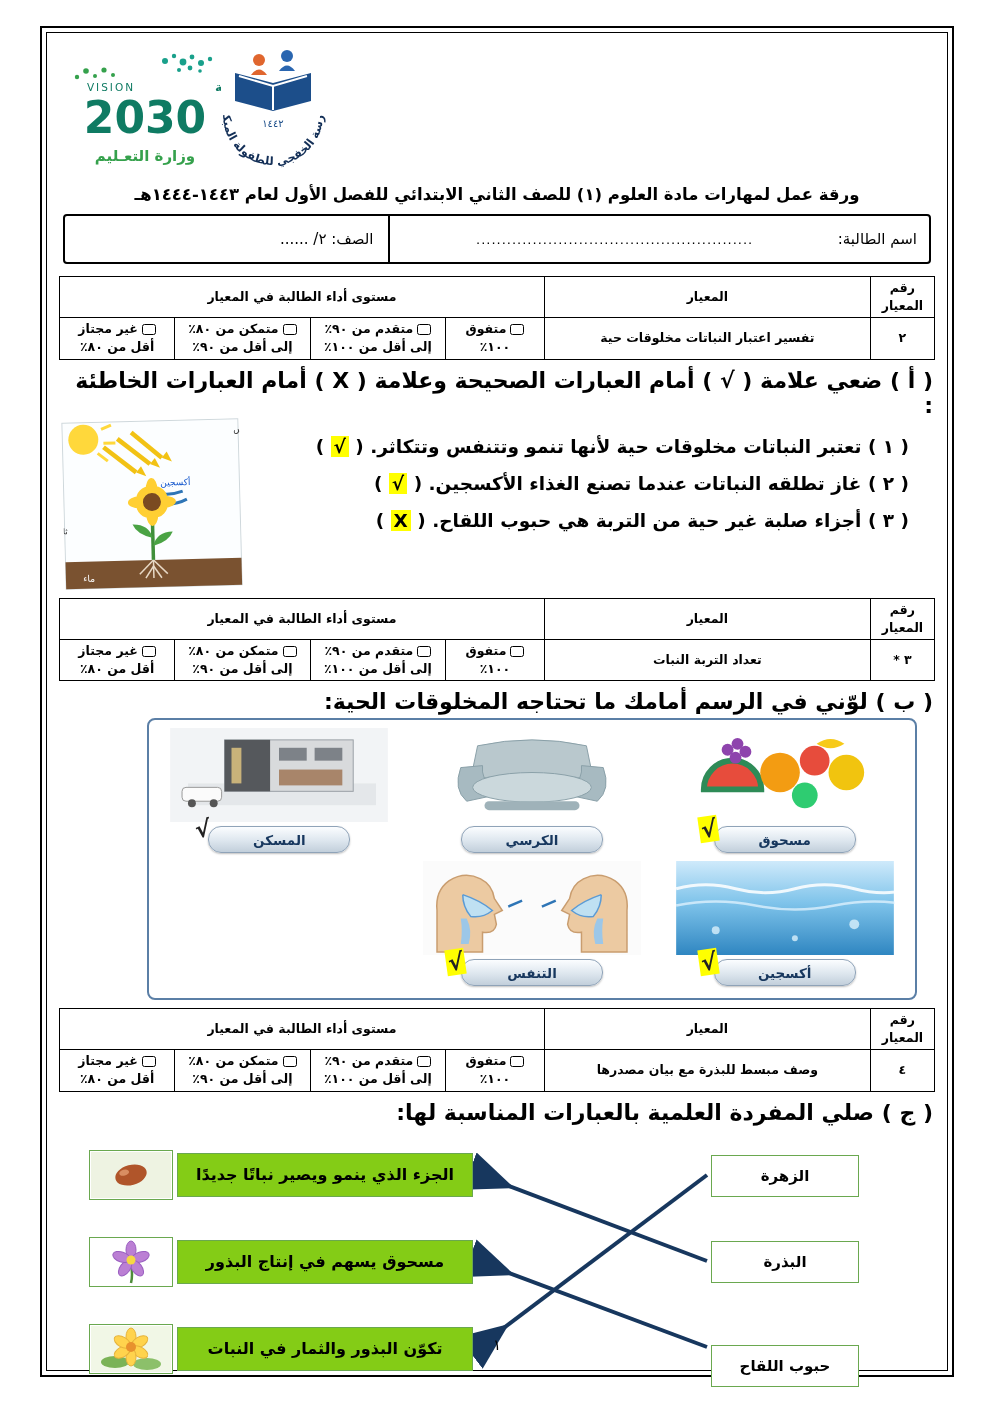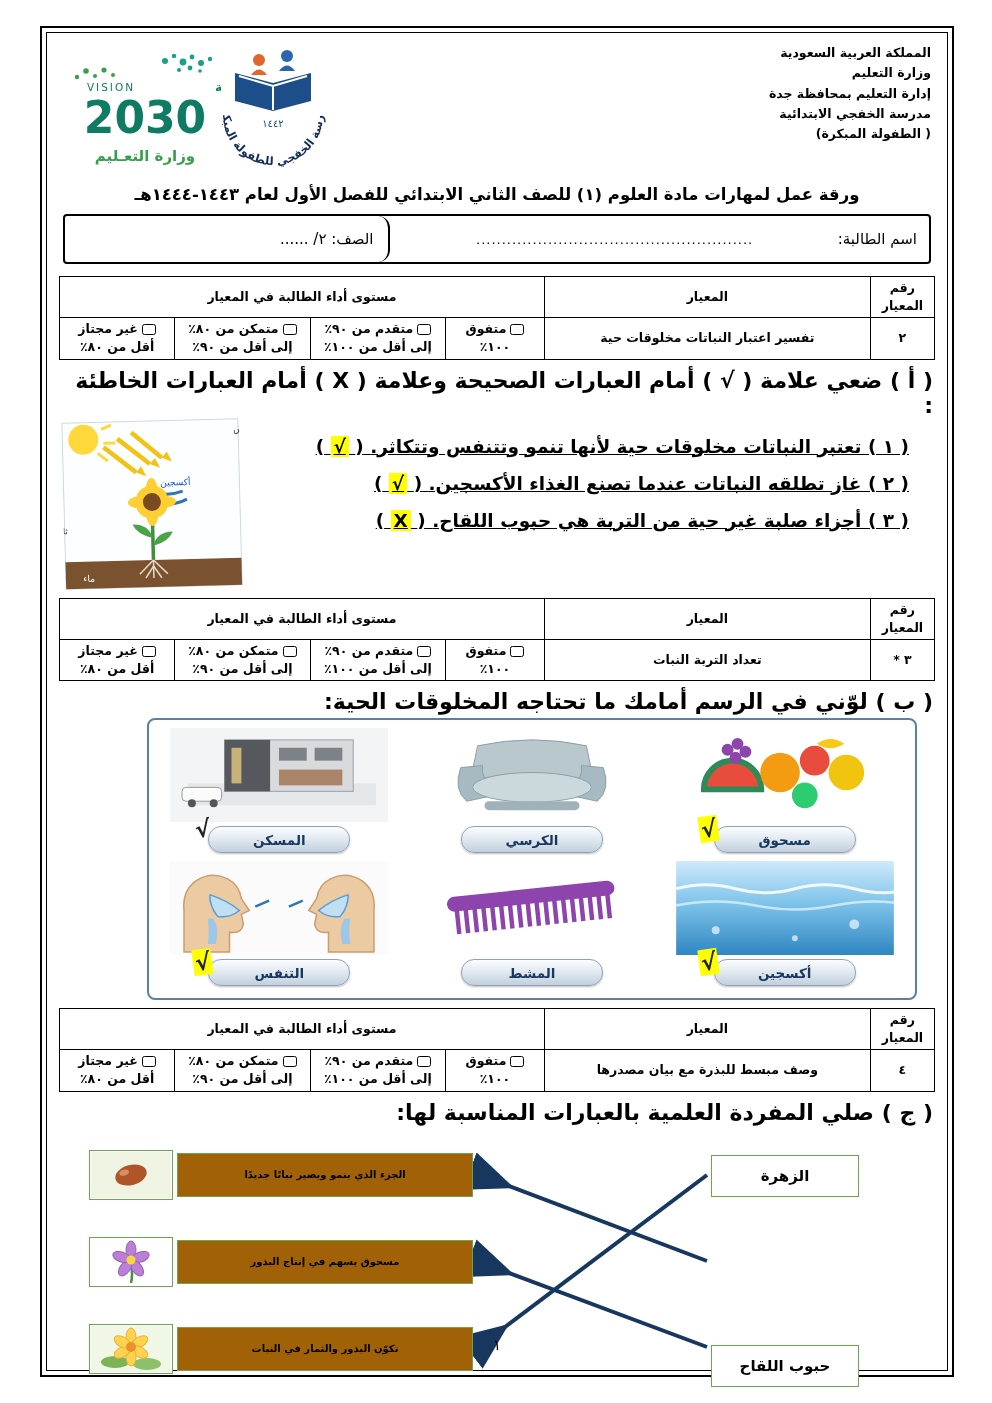--- a/index.html
+++ b/index.html
@@ -12,78 +12,71 @@
   .hdr{position:relative;height:146px;}
   .ministry{position:absolute;top:4px;right:4px;text-align:right;font-size:12.5px;font-weight:bold;line-height:1.62;}
   .school-logo{position:absolute;top:0;left:148px;width:132px;height:140px;}
   .vision-logo{position:absolute;top:12px;left:10px;width:152px;height:126px;}
 
   .title{text-align:center;font-weight:bold;font-size:16.5px;margin:0 0 10px;}
 
   .namebox{display:flex;border:2px solid #000;border-radius:4px;height:46px;margin:0 4px 12px;align-items:stretch;}
   .namecell{flex:1.75;display:flex;align-items:center;padding:0 12px;font-size:15px;gap:10px;}
   .dots{flex:1;text-align:center;font-size:13px;letter-spacing:1px;white-space:nowrap;overflow:hidden;}
-  .classcell{flex:1;border-right:2px solid #000;display:flex;align-items:center;padding:0 14px;font-size:15px;border-radius:12px;}
+  .classcell{flex:1;border-right:2px solid #000;display:flex;align-items:center;padding:0 14px;font-size:15px;}
 
   table.rubric{width:100%;border-collapse:collapse;margin:2px 0 8px;}
   .rubric td{border:1.6px solid #000;text-align:center;font-weight:bold;font-size:12.5px;padding:2px;line-height:1.45;}
   .rubric .c-num{width:58px;}
   .rubric .c-crit{width:315px;}
   .rubric .c-l1{width:92px;}.rubric .c-l2{width:128px;}.rubric .c-l3{width:128px;}.rubric .c-l4{width:108px;}
   .cb{display:inline-block;width:12px;height:9px;border:1.4px solid #000;border-radius:2.5px;vertical-align:middle;margin-left:4px;}
 
   .q-prompt{font-size:22px;font-weight:600;margin:6px 2px 2px;}
   .qa-body{display:flex;gap:8px;margin-bottom:6px;}
   .qa-statements{flex:1;padding-right:26px;}
-  .stmt{font-size:18.5px;font-weight:600;margin:16px 0;text-decoration:underline;}
+  .stmt{font-size:18.5px;font-weight:600;margin:16px 0;}
   .hl{background:#ffff00;padding:0 3px;font-weight:bold;}
   .qa-image{width:182px;flex:none;}
   .qa-image svg{transform:rotate(-1.5deg);}
 
   
   .panel{width:742px;border:2px solid #5b7fa6;border-radius:8px;background:#fff;
          margin:4px 18px 8px auto;padding:8px 12px 12px;display:grid;
          grid-template-columns:repeat(3,1fr);gap:8px 16px;}
   .pcell{display:flex;flex-direction:column;align-items:center;}
   .pimg{width:100%;height:94px;display:flex;align-items:center;justify-content:center;overflow:hidden;}
   .pill{position:relative;margin-top:4px;min-width:112px;height:25px;padding:0 14px;border:1px solid #8fa3b8;border-radius:13px;
         background:linear-gradient(#fbfdff,#dde6ee 55%,#c2cfdb);display:flex;align-items:center;justify-content:center;
         font-size:13.5px;font-weight:bold;color:#17375e;box-shadow:0 1px 2px rgba(0,0,0,.25);}
   .chk{position:absolute;left:-16px;top:-11px;font-size:23px;font-weight:bold;color:#222;transform:rotate(-8deg);padding:0 2px;}
 
   
   .match{position:relative;height:262px;margin-top:6px;direction:ltr;}
   .mimg{position:absolute;left:30px;width:82px;height:48px;border:1.5px solid #6aa84f;background:#fff;
         display:flex;align-items:center;justify-content:center;overflow:hidden;}
-  .mtext{position:absolute;left:118px;width:294px;height:42px;border:1.6px solid #6aa84f;background:#a16207;
-         display:flex;align-items:center;justify-content:center;font-size:10px;font-weight:bold;direction:rtl;text-align:center;}
+  .mtext{position:absolute;left:118px;width:294px;height:42px;border:1.6px solid #6aa84f;background:#84cc16;
+         display:flex;align-items:center;justify-content:center;font-size:16px;font-weight:bold;direction:rtl;text-align:center;}
   .mright{position:absolute;left:652px;width:146px;height:40px;border:1.6px solid #6aa84f;background:#fff;
           display:flex;align-items:center;justify-content:center;font-size:15px;font-weight:bold;direction:rtl;}
   .ri1{top:19px}.ri2{top:106px}.ri3{top:193px}
   .rt1{top:22px}.rt2{top:109px}.rt3{top:196px}
   .rr1{top:24px}.rr2{top:110px}.rr3{top:214px}
   .match-lines{position:absolute;left:0;top:0;pointer-events:none;}
 
   .pagenum{position:absolute;bottom:16px;left:0;right:0;text-align:center;font-size:15px;}
 </style>
 </head>
 <body>
 
 <div class="page">
 <div class="frame-outer">
 <div class="frame-inner">
 
   <div class="hdr">
-    <div class="ministry">
-      <div>المملكة العربية السعودية</div>
-      <div>وزارة التعليم</div>
-      <div>إدارة التعليم بمحافظة جدة</div>
-      <div>مدرسة الخفجي الابتدائية</div>
-      <div>( الطفولة المبكرة)</div>
-    </div>
 
     <div class="school-logo">
       <svg viewBox="0 0 132 138" width="132" height="138">
         <defs>
                 <path id="arcpath" d="M 16 76 A 50 50 0 0 0 116 76"></path>
               </defs>
         <path d="M28 62 L66 72 L104 62 L104 34 L66 44 L28 34 Z" fill="#1c4e8a"></path>
         <path d="M32 37 L66 47 L100 37" stroke="#fff" stroke-width="2" fill="none"></path>
         <path d="M66 47 L66 71" stroke="#fff" stroke-width="2"></path>
         <circle cx="52" cy="21" r="6" fill="#e0662e"></circle>
@@ -349,35 +342,20 @@
                 <circle cx="120" cy="78" r="3" fill="#d9f0fb" opacity="0.8"></circle>
                 <circle cx="180" cy="64" r="5" fill="#d9f0fb" opacity="0.8"></circle>
         </svg>
       </div>
       <div class="pill">
         <span>أكسجين</span>
         <span class="chk hl">√</span>
       </div>
     </div>
 
-    <div class="pcell">
-      <div class="pimg">
-        <svg viewBox="0 0 220 95" width="220" height="94">
-          <rect width="220" height="95" fill="#fff"></rect>
-          <g transform="rotate(-6 110 48)">
-            <rect x="25" y="28" width="170" height="15" rx="7.5" fill="#8e44ad"></rect>
-            <line x1="32" y1="54" x2="190" y2="54" stroke="#8e44ad" stroke-width="24" stroke-dasharray="4.5 4.5"></line>
-          </g>
-        </svg>
-      </div>
-      <div class="pill">
-        <span>المشط</span>
-
-      </div>
-    </div>
 
     <div class="pcell">
       <div class="pimg">
         <svg viewBox="0 0 220 95" width="220" height="94">
           <defs>
             <g id="headL">
               <path d="M14 92 L14 50 Q12 30 26 20 Q42 10 58 18 Q70 24 72 38 L80 50 L72 54 L74 64 Q72 74 60 72 L60 92 Z" fill="#eccaa2" stroke="#c99d6f" stroke-width="1.5"></path>
               <path d="M40 34 Q58 40 70 50 Q60 58 48 56 Q40 46 40 34" fill="#bfe0f2" stroke="#5b9bd5" stroke-width="1.5"></path>
               <path d="M44 58 Q50 70 46 84 L38 84 Q40 70 38 58 Z" fill="#9cc7e8"></path>
             </g>
@@ -479,20 +457,21 @@
           <ellipse cx="0" cy="-10" rx="5" ry="9" transform="rotate(180)"></ellipse>
           <ellipse cx="0" cy="-10" rx="5" ry="9" transform="rotate(240)"></ellipse>
           <ellipse cx="0" cy="-10" rx="5" ry="9" transform="rotate(300)"></ellipse>
           <circle r="5" fill="#e8912d" stroke="none"></circle>
         </g>
       </svg>
     </div>
     <div class="mtext rt3">تكوّن البذور والثمار في النبات</div>
 
     <div class="mright rr1">الزهرة</div>
+    <div class="mright rr2">البذرة</div>
     <div class="mright rr3">حبوب اللقاح</div>
   </div>
 
   <div class="pagenum">١</div>
 
 </div>
 </div>
 </div>
 
 </body></html>

